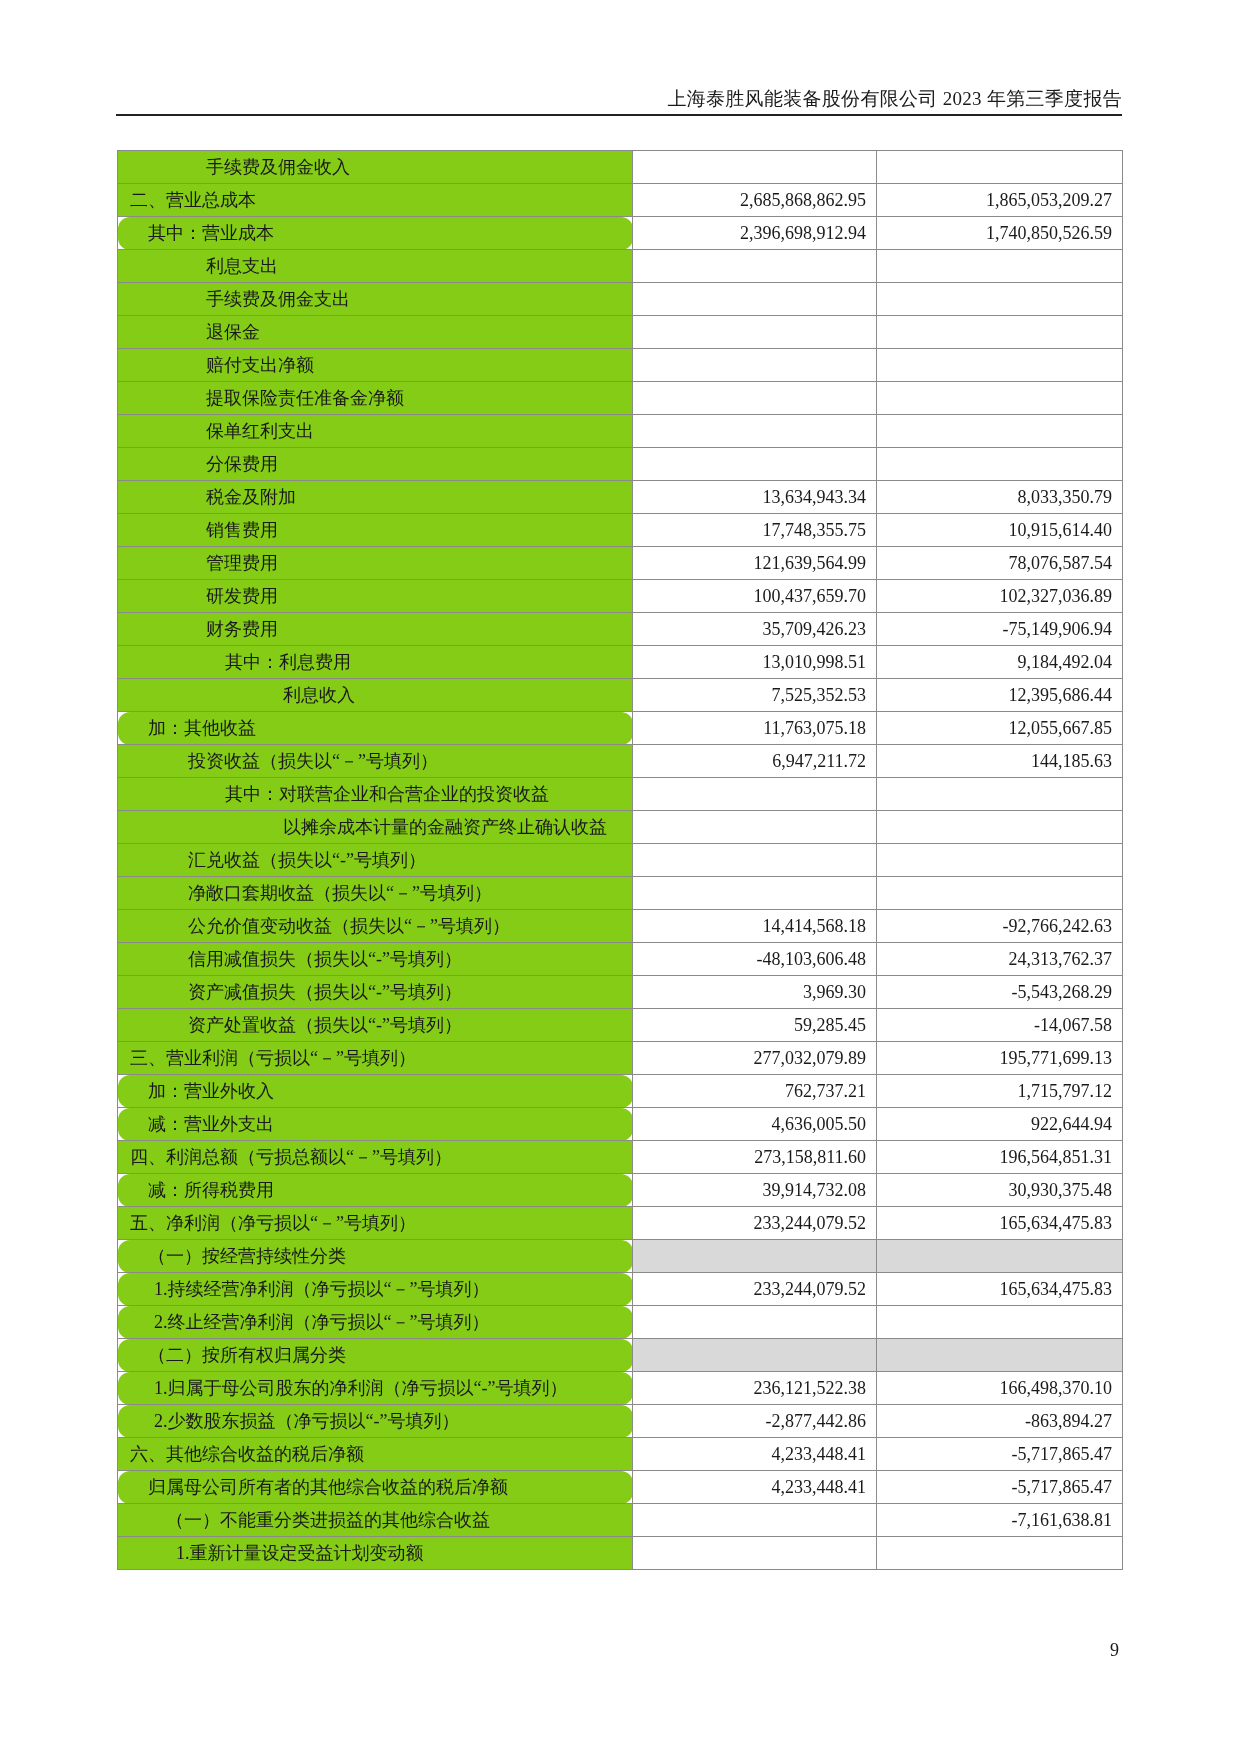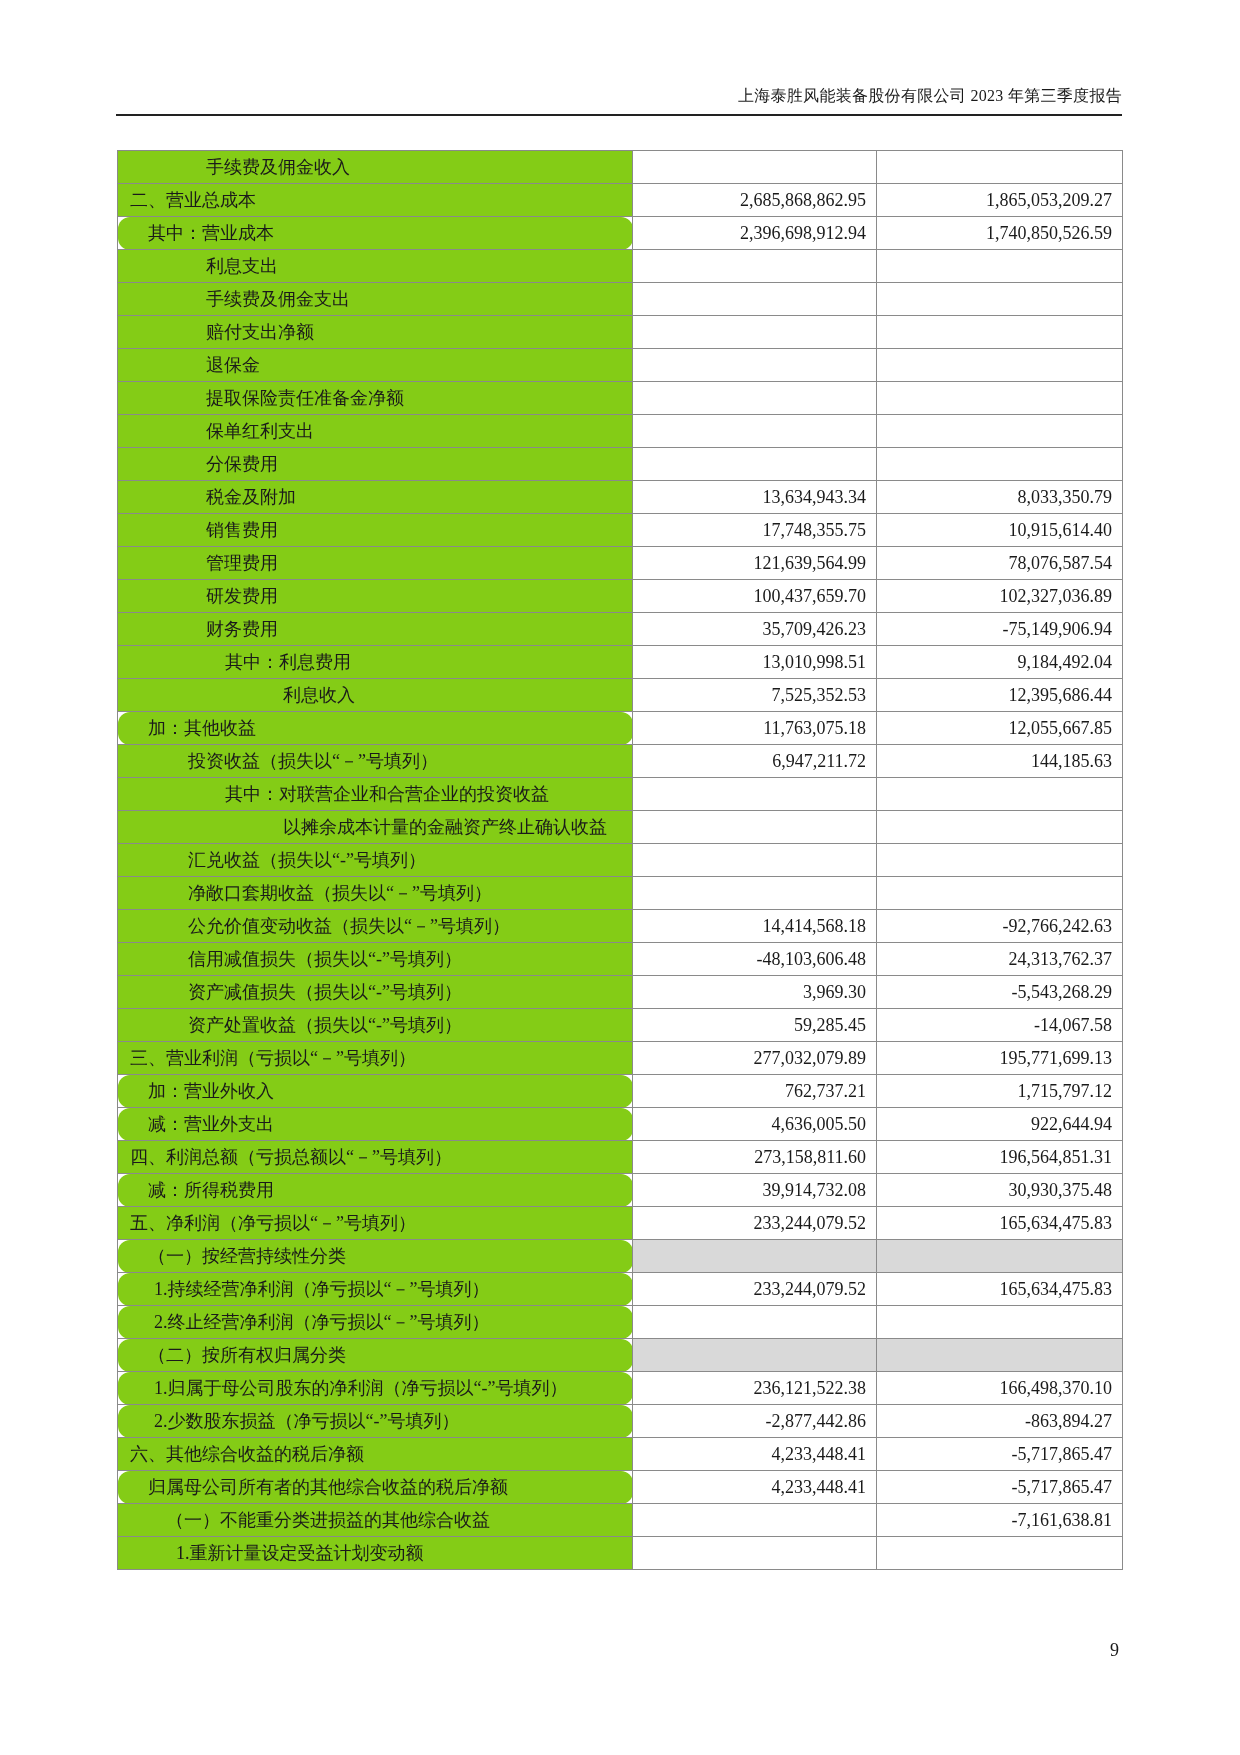--- a/index.html
+++ b/index.html
@@ -1,18 +1,18 @@
 <!DOCTYPE html>
 <html><head>
 <meta charset="utf-8">
 <style>
   html, body { margin:0; padding:0; background:#ffffff; }
   body { width:1240px; height:1755px; position:relative; font-family:"Liberation Serif","DejaVu Serif",serif; color:#1a1a1a; }
   .header { position:absolute; left:116px; top:84px; width:1006px; height:30px; border-bottom:2px solid #222; }
-  .header-title { position:absolute; right:0; top:2px; font-size:16px; letter-spacing:0.3px; }
+  .header-title { position:absolute; right:0; top:2px; font-size:19px; letter-spacing:0.3px; }
   table.fin { position:absolute; left:117px; top:150px; width:1005px; border-collapse:collapse; table-layout:fixed; }
   table.fin td { border:1px solid #8a8a8a; height:32px; padding:0; font-size:18px; vertical-align:middle; }
   table.fin td.label { background:#84cc16; white-space:nowrap; overflow:hidden; }
   table.fin td.num { text-align:right; padding-right:10px; background:#fff; }
   table.fin tr.shade td.num { background:#d9d9d9; }
   .i0 { padding-left:12px !important;margin-top:13px; }
   .i1 { padding-left:30px !important;border-radius:12px; }
   .i2 { padding-left:88px !important; }
   .i3 { padding-left:70px !important; }
   .i4 { padding-left:107px !important; }
@@ -55,26 +55,26 @@
         <td class="label i2">利息支出</td>
         <td class="num"></td>
         <td class="num"></td>
       </tr>
       <tr>
         <td class="label i2">手续费及佣金支出</td>
         <td class="num"></td>
         <td class="num"></td>
       </tr>
       <tr>
+        <td class="label i2">退保金</td>
+        <td class="num"></td>
+        <td class="num"></td>
+      </tr>
+      <tr>
         <td class="label i2">赔付支出净额</td>
-        <td class="num"></td>
-        <td class="num"></td>
-      </tr>
-      <tr>
-        <td class="label i2">退保金</td>
         <td class="num"></td>
         <td class="num"></td>
       </tr>
       <tr>
         <td class="label i2">提取保险责任准备金净额</td>
         <td class="num"></td>
         <td class="num"></td>
       </tr>
       <tr>
         <td class="label i2">保单红利支出</td>

